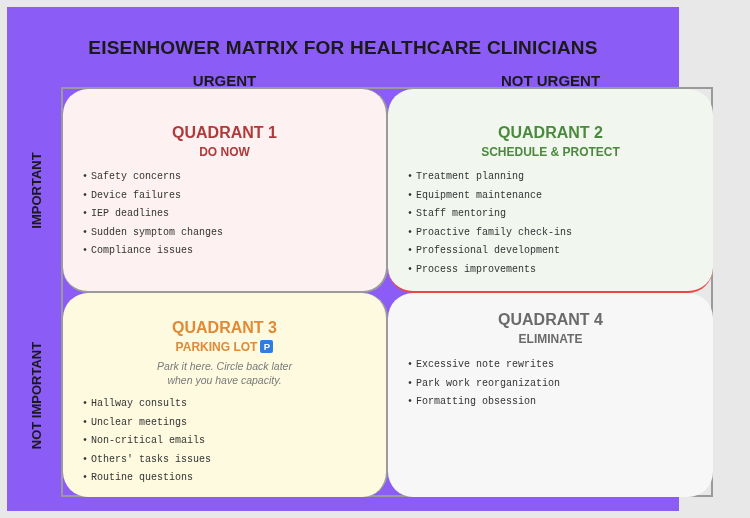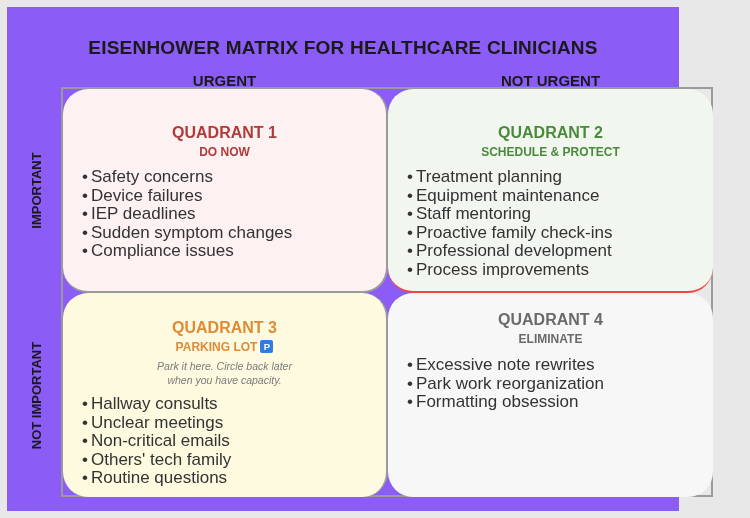--- a/index.html
+++ b/index.html
@@ -30,21 +30,21 @@
     }
     .quad { position: relative; padding: 0 16px; border-radius: 25px; }
     .q1 { background: #fdf1f1; border-right: 2px solid #9a9a9a; border-bottom: 2px solid #9a9a9a; }
     .q2 { background: #f1f6ef; border-bottom: 2px solid #ef4444; }
     .q3 { background: #fdfae0; border-right: 2px solid #9a9a9a; }
     .q4 { background: #f7f7f7; }
     .qtitle { text-align: center; font-size: 16px; font-weight: bold; }
     .qsub { text-align: center; font-size: 12px; font-weight: bold; margin-top: 3px; }
     .qnote { text-align: center; font-size: 10.5px; font-style: italic; color: #7a7a7a; line-height: 14px; margin-top: 5px; }
     ul.items { list-style: none; margin-top: 9px; }
-    ul.items li { font-size: 17px; color: #333; line-height: 18.5px; padding-left: 3px; }
+    ul.items li { font-size: 10px; color: #333; line-height: 18.5px; padding-left: 3px; font-family: Liberation Mono, monospace; }
     ul.items li .bullet { display: inline-block; width: 9px; }
     .p-badge {
       display: inline-block; width: 13px; height: 13px; background: #2f7de1; color: #fff;
       border-radius: 2px; font-size: 9.5px; line-height: 13px; text-align: center;
       vertical-align: 1px; margin-left: 3px; font-weight: bold;
     }
   </style>
 </head>
 <body>
 
@@ -90,21 +90,21 @@
         <span>PARKING LOT</span><span class="p-badge">P</span>
       </div>
       <div class="qnote">
         <div>Park it here. Circle back later</div>
         <div>when you have capacity.</div>
       </div>
       <ul class="items" style="margin-top:8px;">
         <li><span class="bullet">•</span><span>Hallway consults</span></li>
         <li><span class="bullet">•</span><span>Unclear meetings</span></li>
         <li><span class="bullet">•</span><span>Non-critical emails</span></li>
-        <li><span class="bullet">•</span><span>Others' tech family</span></li>
+        <li><span class="bullet">•</span><span>Others' tasks issues</span></li>
         <li><span class="bullet">•</span><span>Routine questions</span></li>
       </ul>
     </div>
 
     <div class="quad q4">
       <div class="qtitle" style="color:#6a6a6a;margin-top:18px;">QUADRANT 4</div>
       <div class="qsub" style="color:#6a6a6a;">ELIMINATE</div>
       <ul class="items" style="margin-top:10px;">
         <li><span class="bullet">•</span><span>Excessive note rewrites</span></li>
         <li><span class="bullet">•</span><span>Park work reorganization</span></li>

